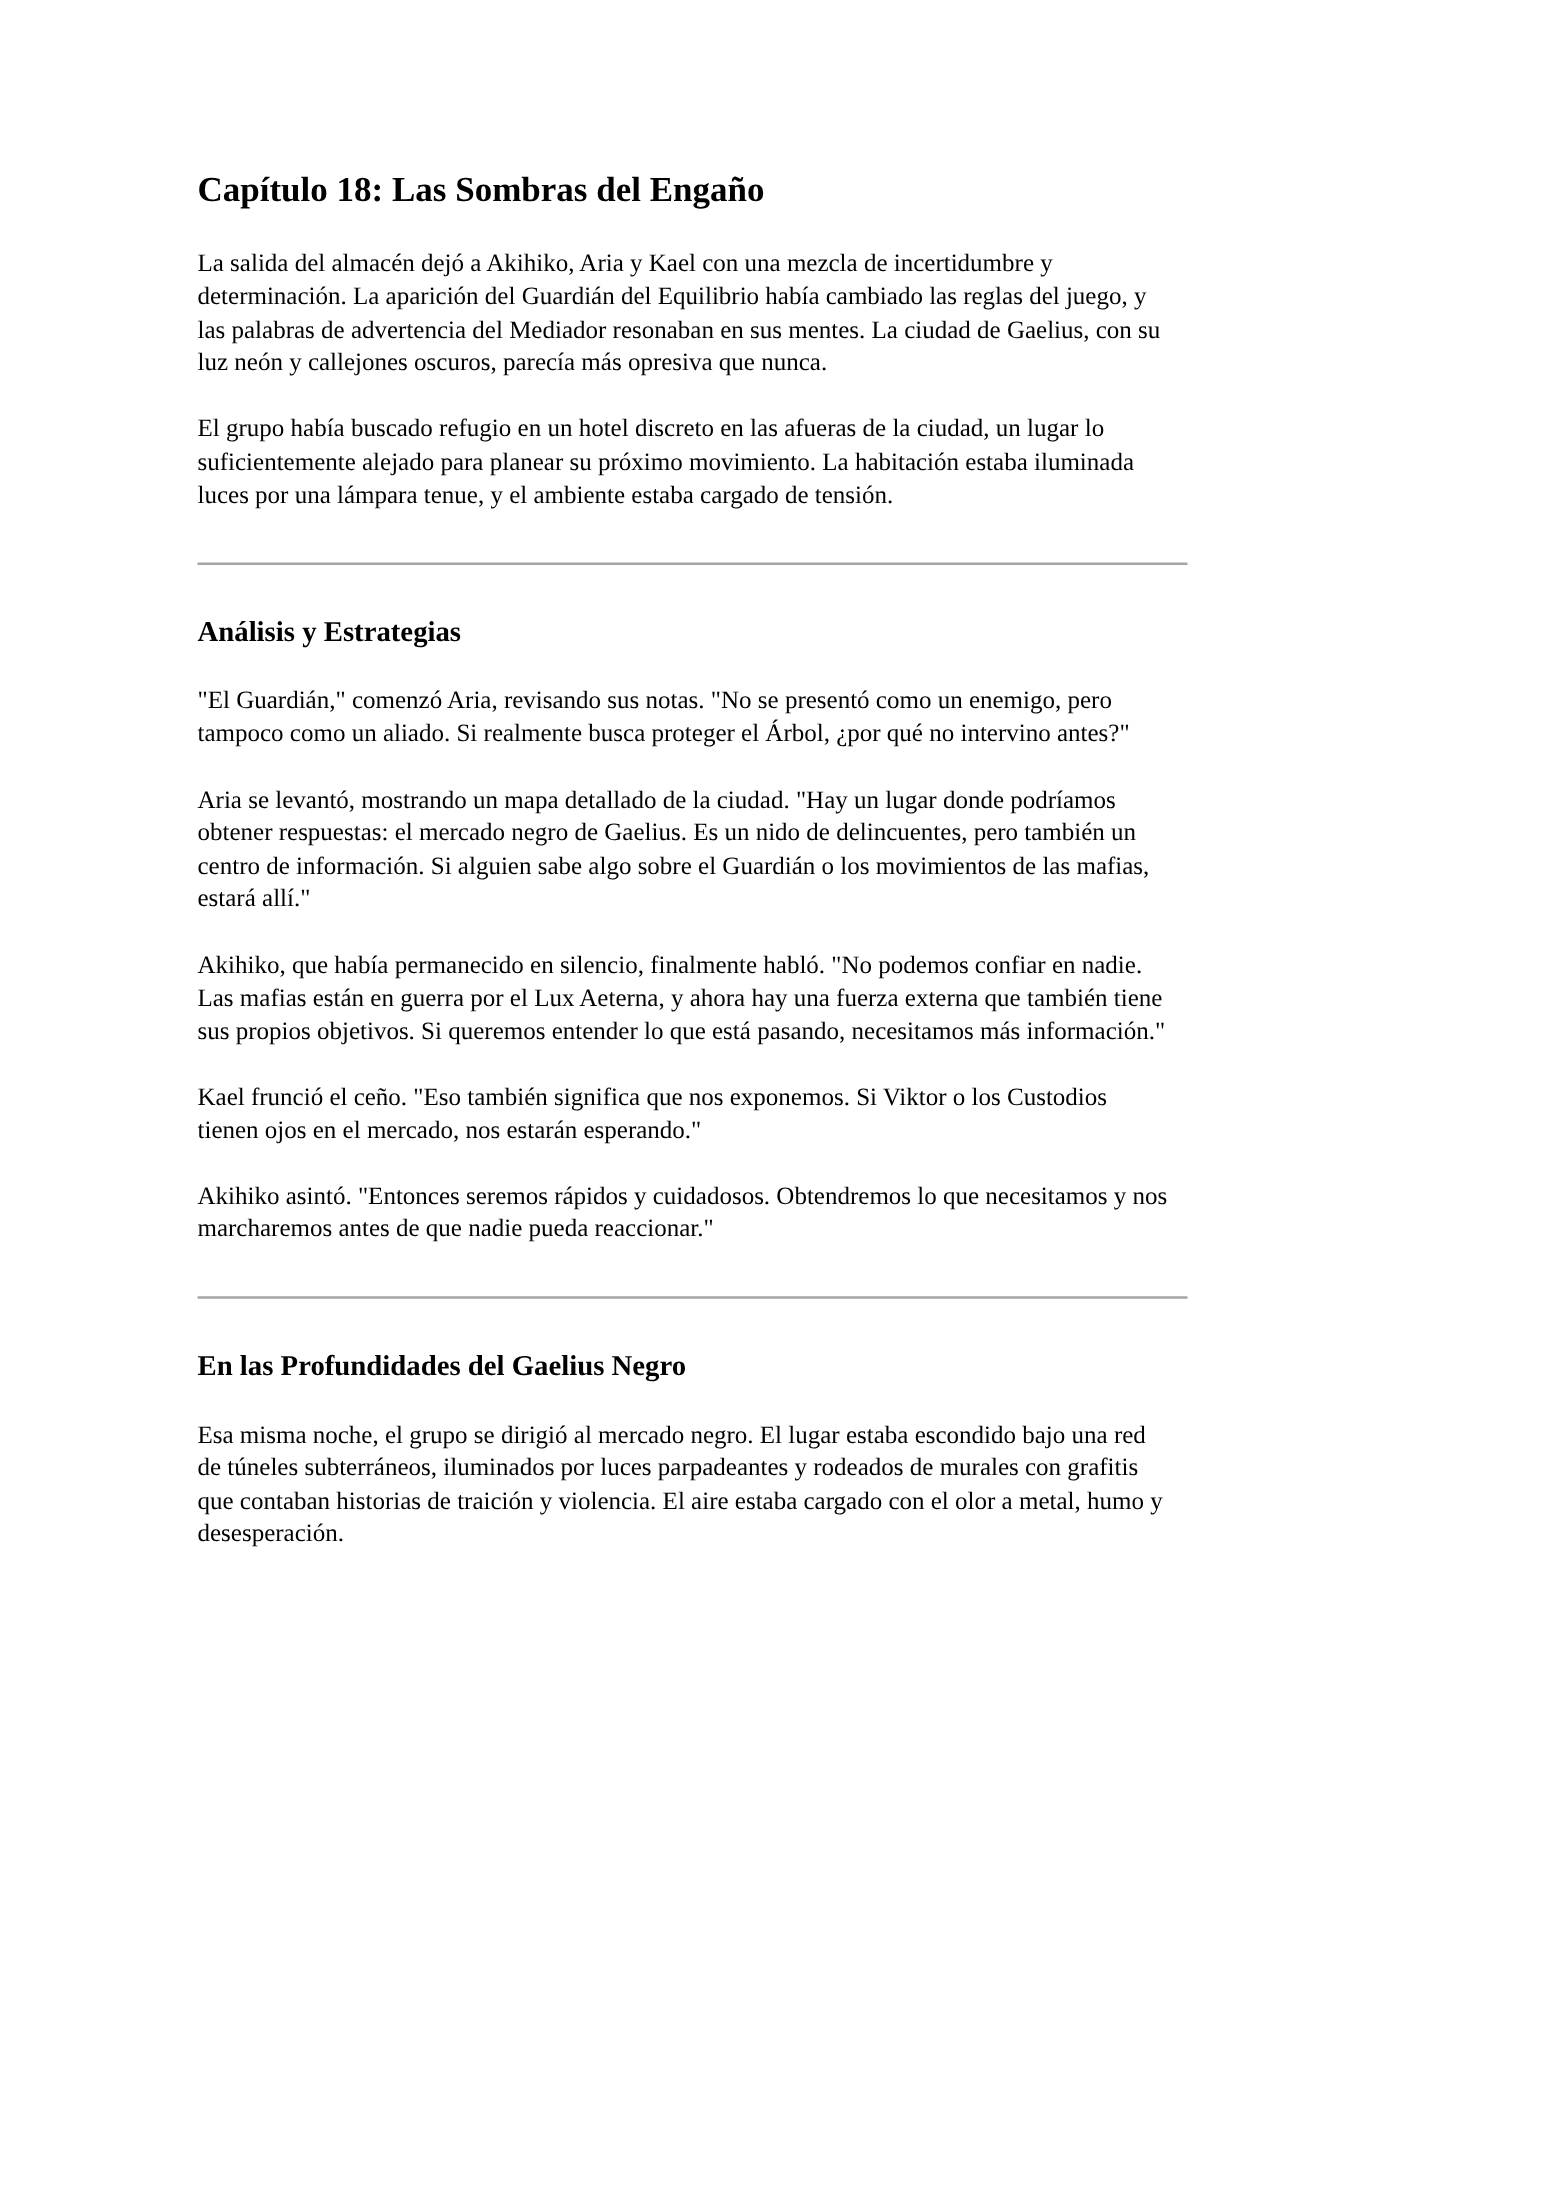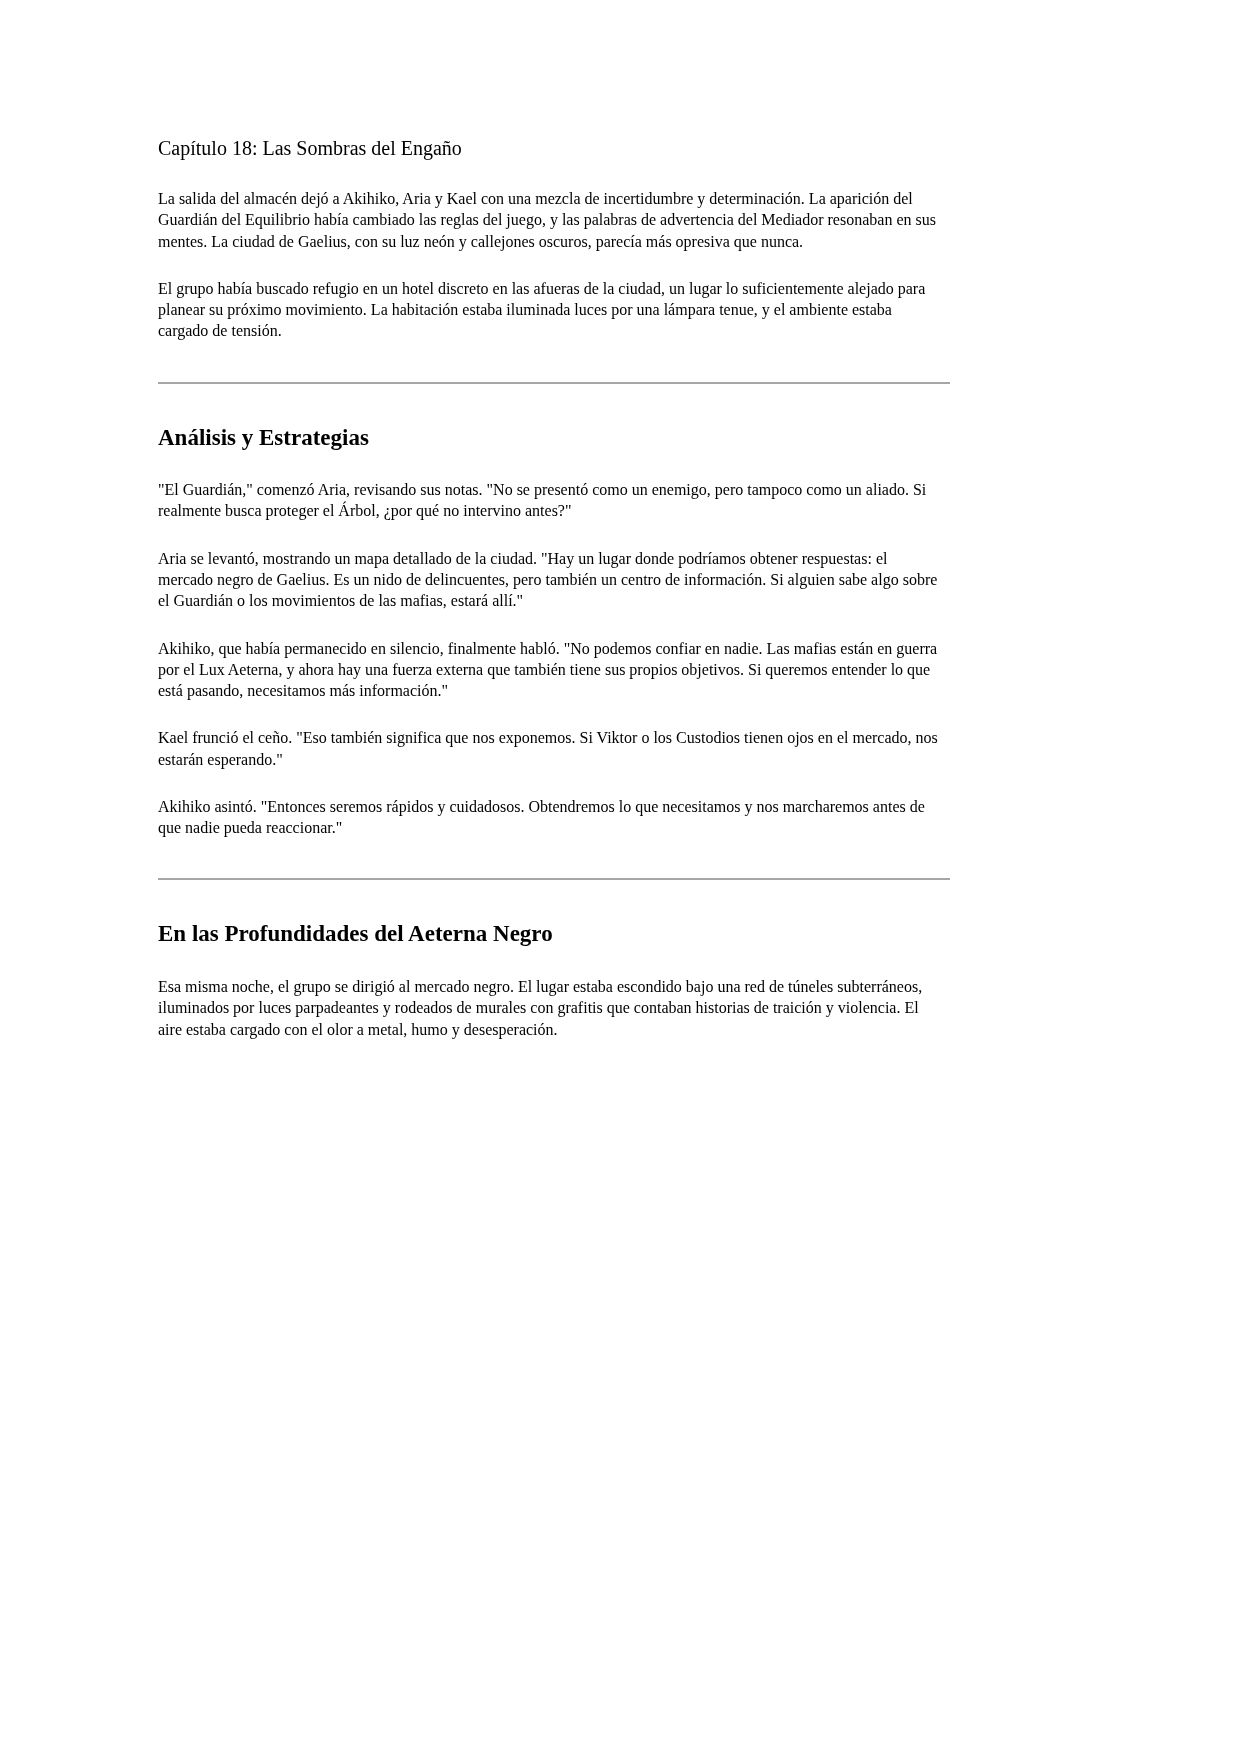--- a/index.html
+++ b/index.html
@@ -15,33 +15,33 @@
     overflow: hidden;
   }
   .page {
     box-sizing: border-box;
     width: 1241px;
     min-height: 1755px;
     padding: 136px 291px 60px 158px;
     background: #ffffff;
   }
   h1.chapter-title {
-    font-size: 20px;
-    font-weight: normal;
+    font-size: 28px;
+    font-weight: bold;
     margin: 0 0 28px 0;
     line-height: 1.2;
   }
   h2.section-heading {
     font-size: 23px;
     font-weight: bold;
     margin: 0 0 28px 0;
     line-height: 1.2;
   }
   p.doc-paragraph {
-    font-size: 16px;
+    font-size: 20px;
     line-height: 1.33;
     margin: 0 12px 26px 0;
     text-align: left;
   }
   hr.section-divider {
     border: none;
     border-top: 2px solid #a6a6a6;
     height: 0;
     margin: 40px 0 40px 0;
   }
@@ -67,18 +67,18 @@
   <p class="doc-paragraph">Aria se levantó, mostrando un mapa detallado de la ciudad. "Hay un lugar donde podríamos obtener respuestas: el mercado negro de Gaelius. Es un nido de delincuentes, pero también un centro de información. Si alguien sabe algo sobre el Guardián o los movimientos de las mafias, estará allí."</p>
 
   <p class="doc-paragraph">Akihiko, que había permanecido en silencio, finalmente habló. "No podemos confiar en nadie. Las mafias están en guerra por el Lux Aeterna, y ahora hay una fuerza externa que también tiene sus propios objetivos. Si queremos entender lo que está pasando, necesitamos más información."</p>
 
   <p class="doc-paragraph">Kael frunció el ceño. "Eso también significa que nos exponemos. Si Viktor o los Custodios tienen ojos en el mercado, nos estarán esperando."</p>
 
   <p class="doc-paragraph">Akihiko asintó. "Entonces seremos rápidos y cuidadosos. Obtendremos lo que necesitamos y nos marcharemos antes de que nadie pueda reaccionar."</p>
 
   <hr class="section-divider">
 
-  <h2 class="section-heading">En las Profundidades del Aeterna Negro</h2>
+  <h2 class="section-heading">En las Profundidades del Gaelius Negro</h2>
 
   <p class="doc-paragraph">Esa misma noche, el grupo se dirigió al mercado negro. El lugar estaba escondido bajo una red de túneles subterráneos, iluminados por luces parpadeantes y rodeados de murales con grafitis que contaban historias de traición y violencia. El aire estaba cargado con el olor a metal, humo y desesperación.</p>
 
 
 </div>
 
 </body></html>

